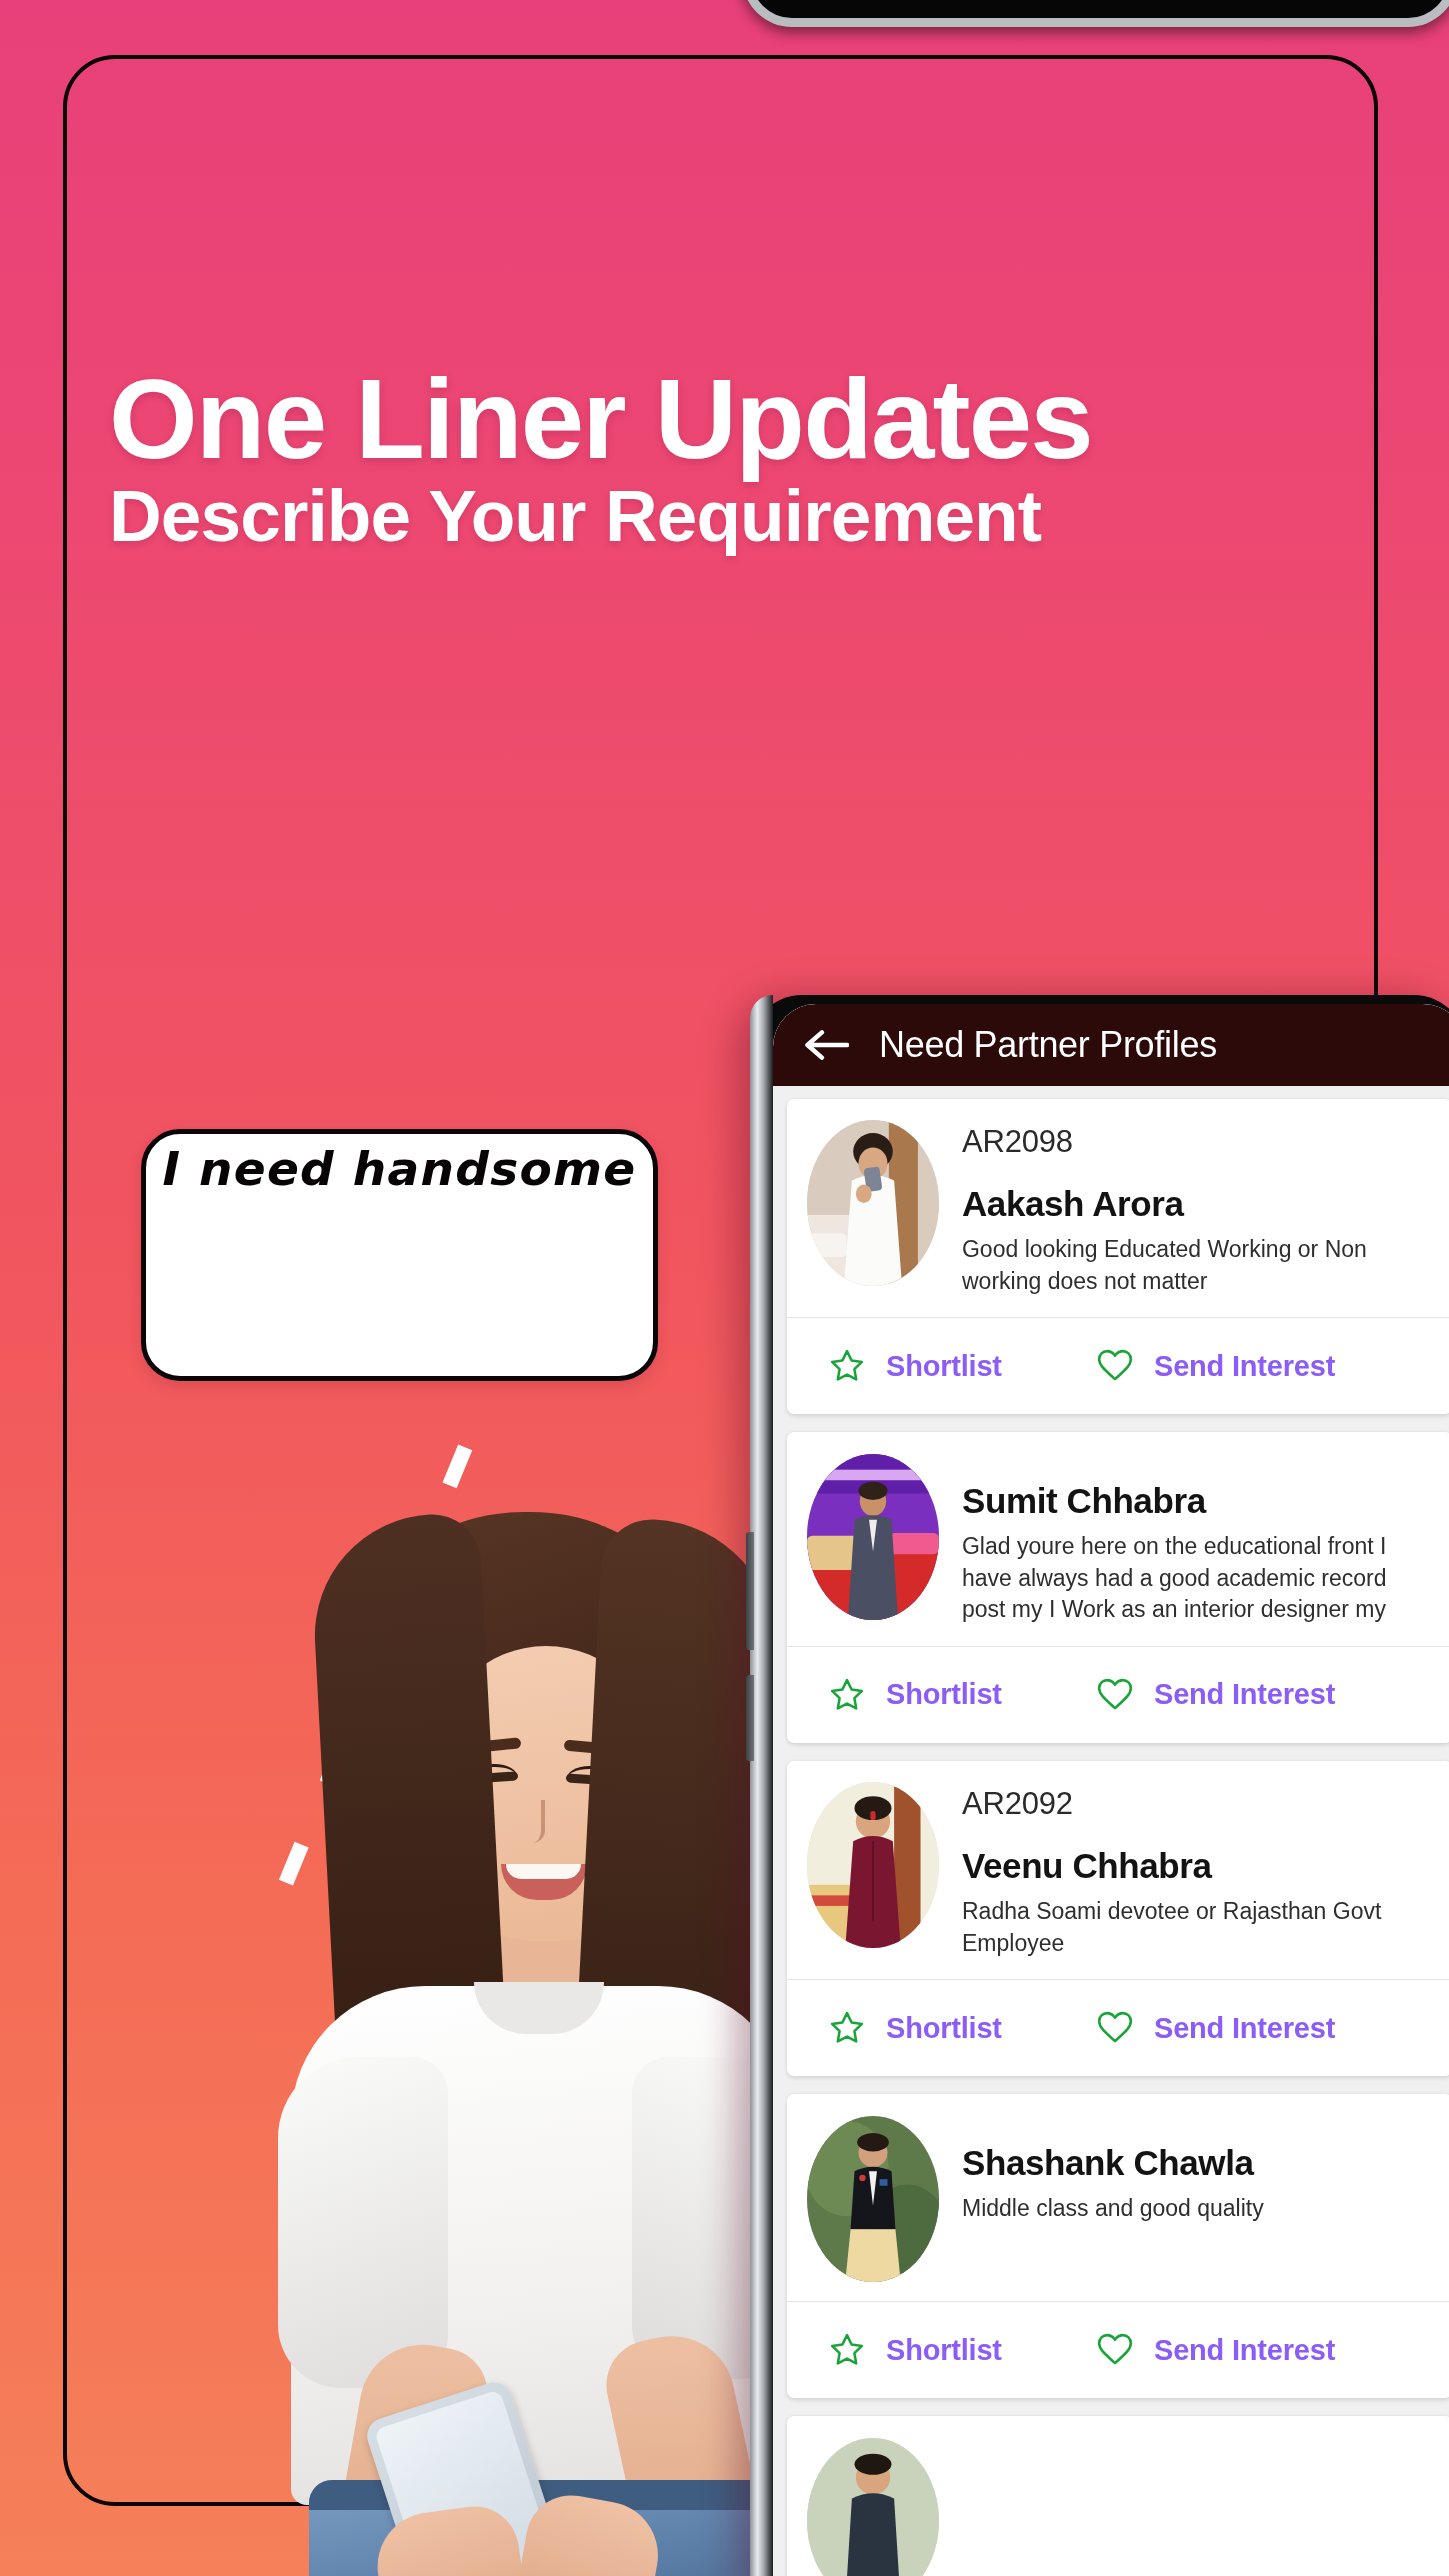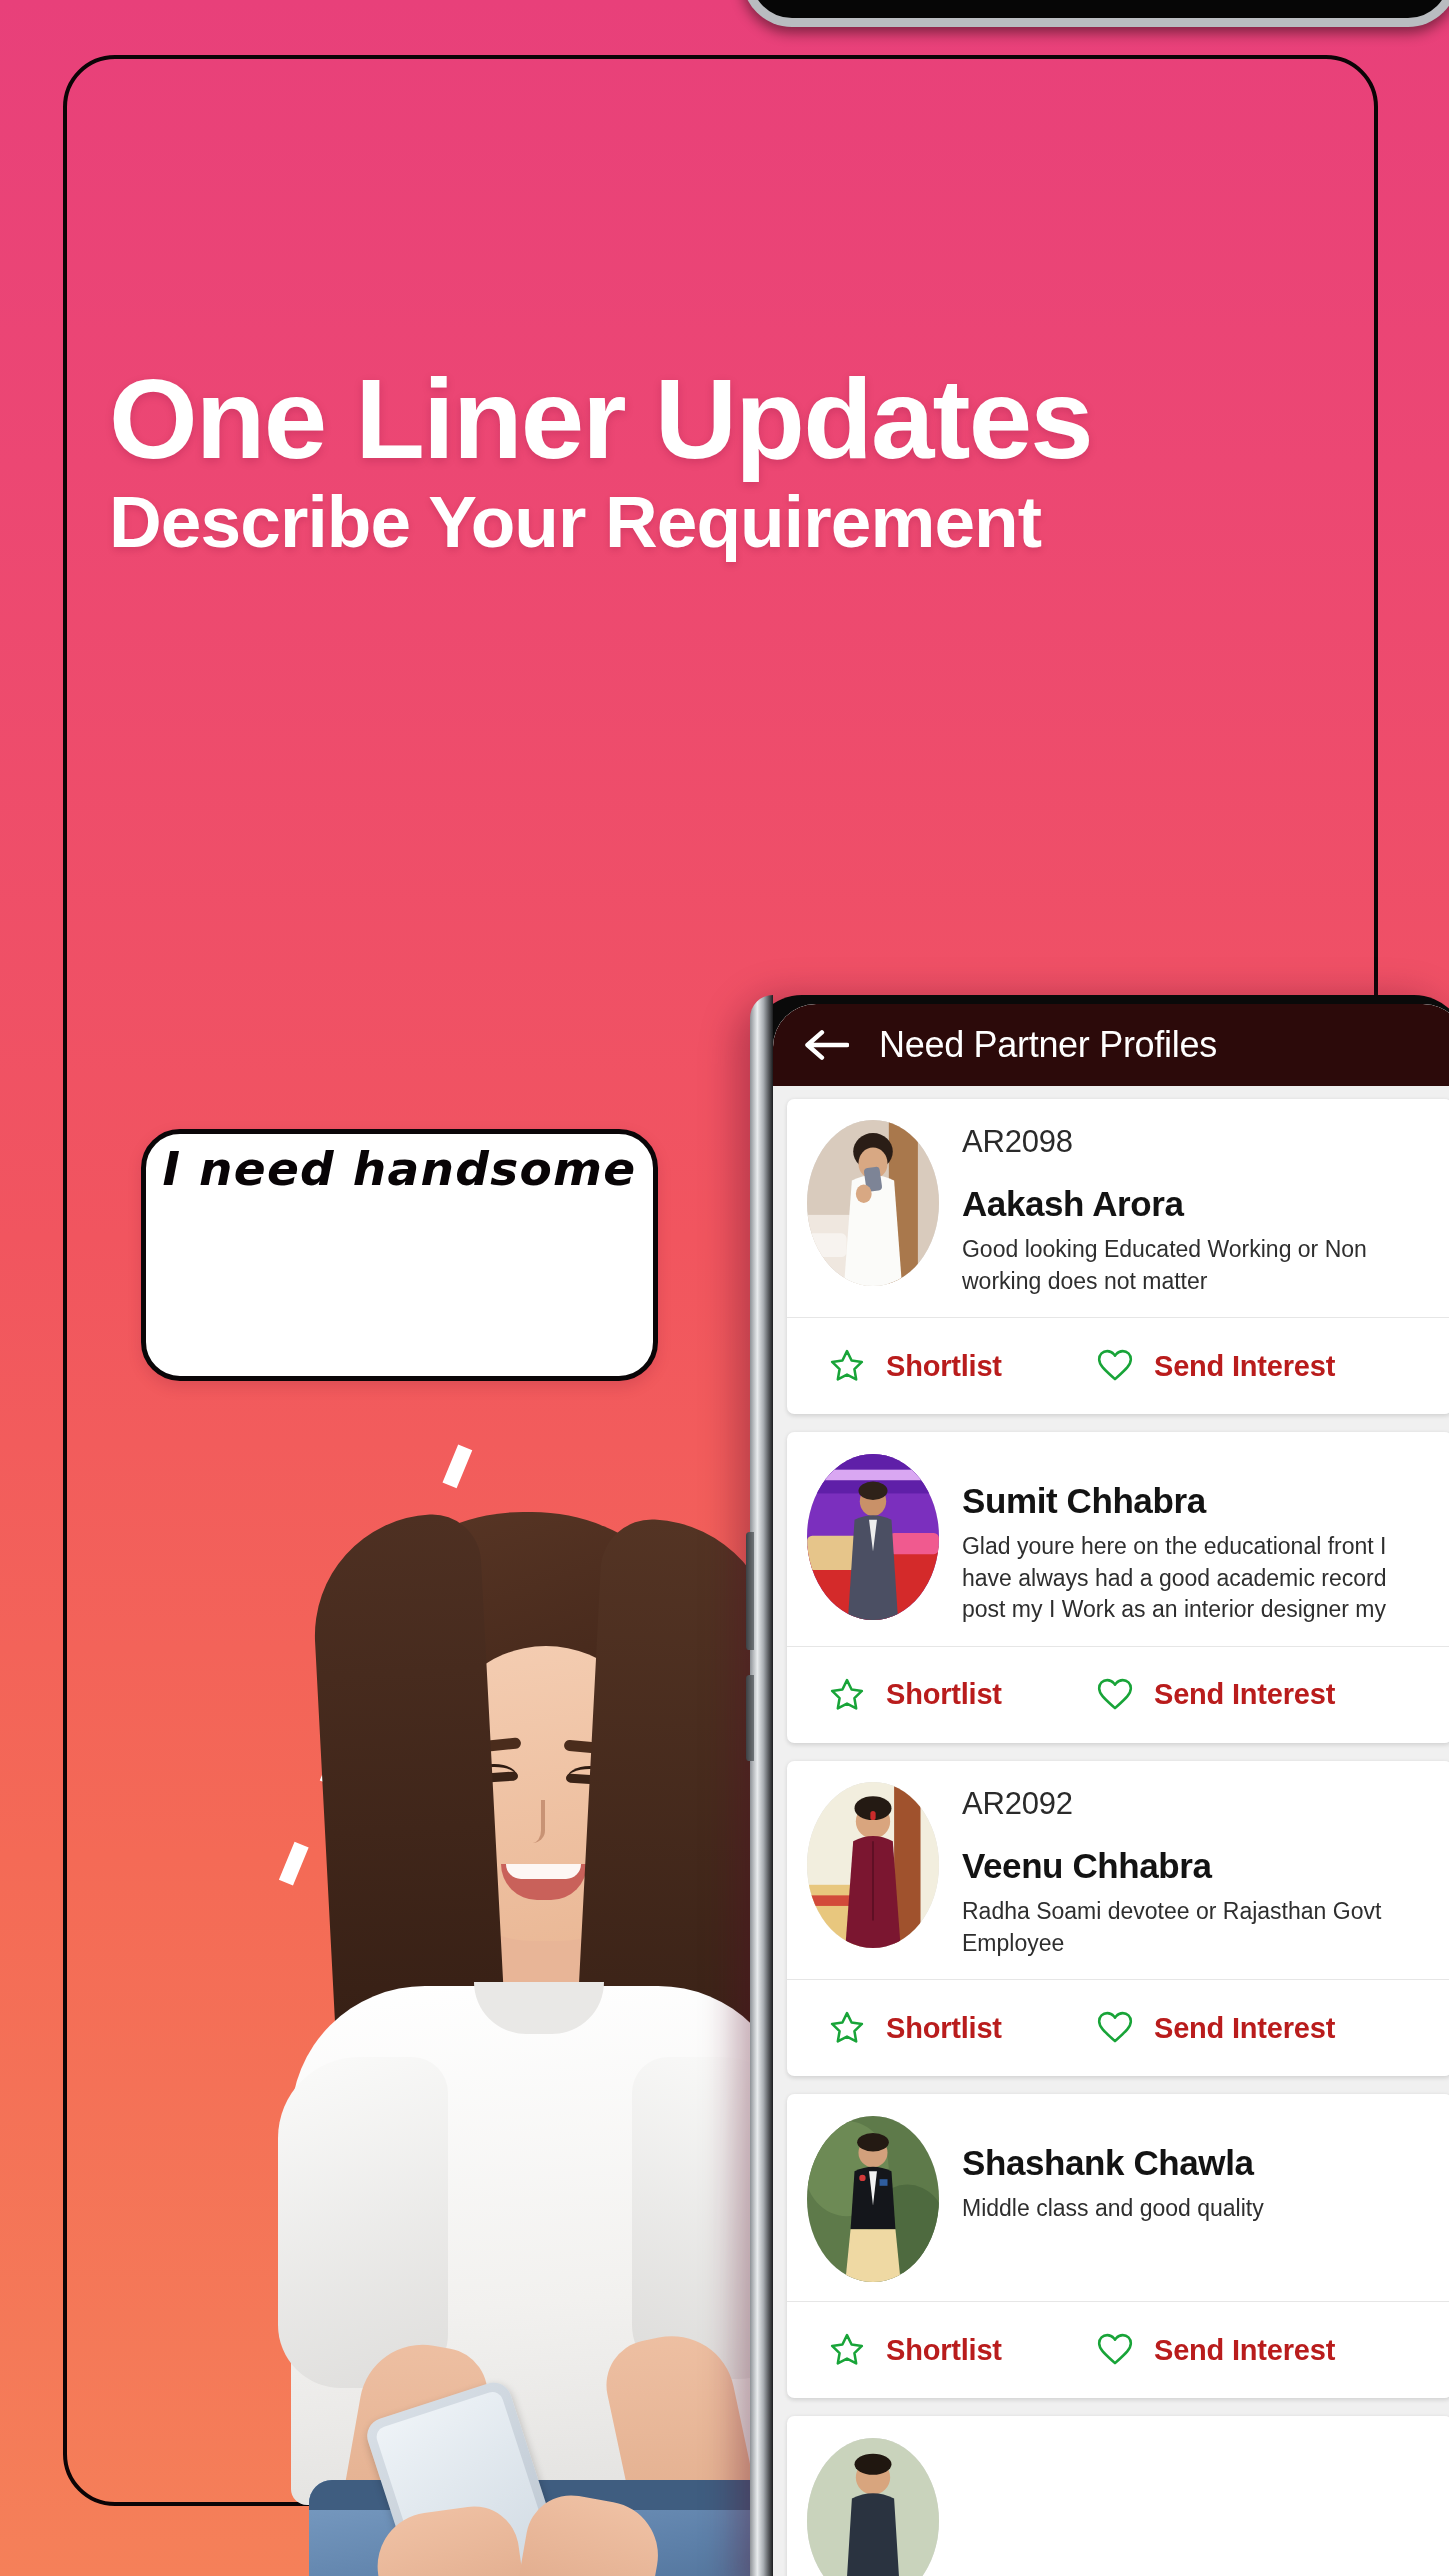--- a/index.html
+++ b/index.html
@@ -42,21 +42,21 @@
   #headline-block{
     position:absolute; left:109px; top:362px; width:1270px;
   }
   #headline-main{
     font-size:114px; font-weight:700; color:#ffffff;
     letter-spacing:-1.8px; line-height:1.0;
     text-shadow:0 2.7px 8px rgba(120,10,50,.22);
     white-space:nowrap;
   }
   #headline-sub{
-    margin-top:9px;
+    margin-top:3px;
     font-size:73px; font-weight:700; color:#ffffff;
     letter-spacing:-0.9px; line-height:1.0;
     text-shadow:0 2.7px 7.2px rgba(120,10,50,.20);
     white-space:nowrap;
   }
 
   
   #speech-bubble{
     position:absolute;
     left:141px; top:1129px; width:517px; height:252px;
@@ -266,21 +266,21 @@
     height:97px;
     padding:0 0 0 41px;
   }
   .action-btn{
     display:flex; align-items:center; cursor:pointer;
   }
   .action-btn.shortlist{ width:268px; }
   .action-icon{ width:38px; height:38px; flex:none; }
   .action-label{
     margin-left:19.7px; font-size:29px; font-weight:700;
-    color:#b91c1c; letter-spacing:-0.2px; white-space:nowrap;
+    color:#8b5cf6; letter-spacing:-0.2px; white-space:nowrap;
   }
 </style>
 </head>
 <body>
 
 <div id="poster">
 
   <div id="back-phone-frame"></div>
 
   <div id="top-phone">

